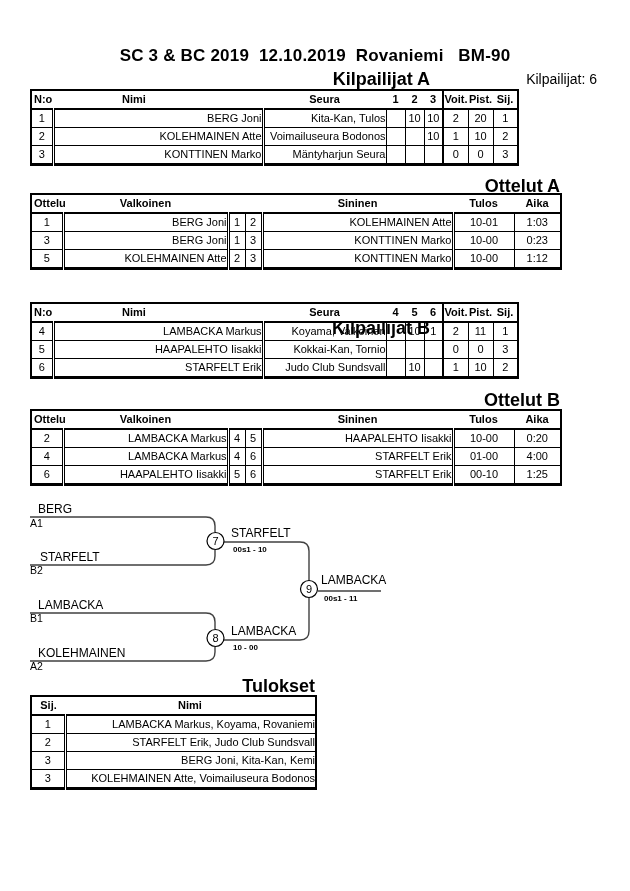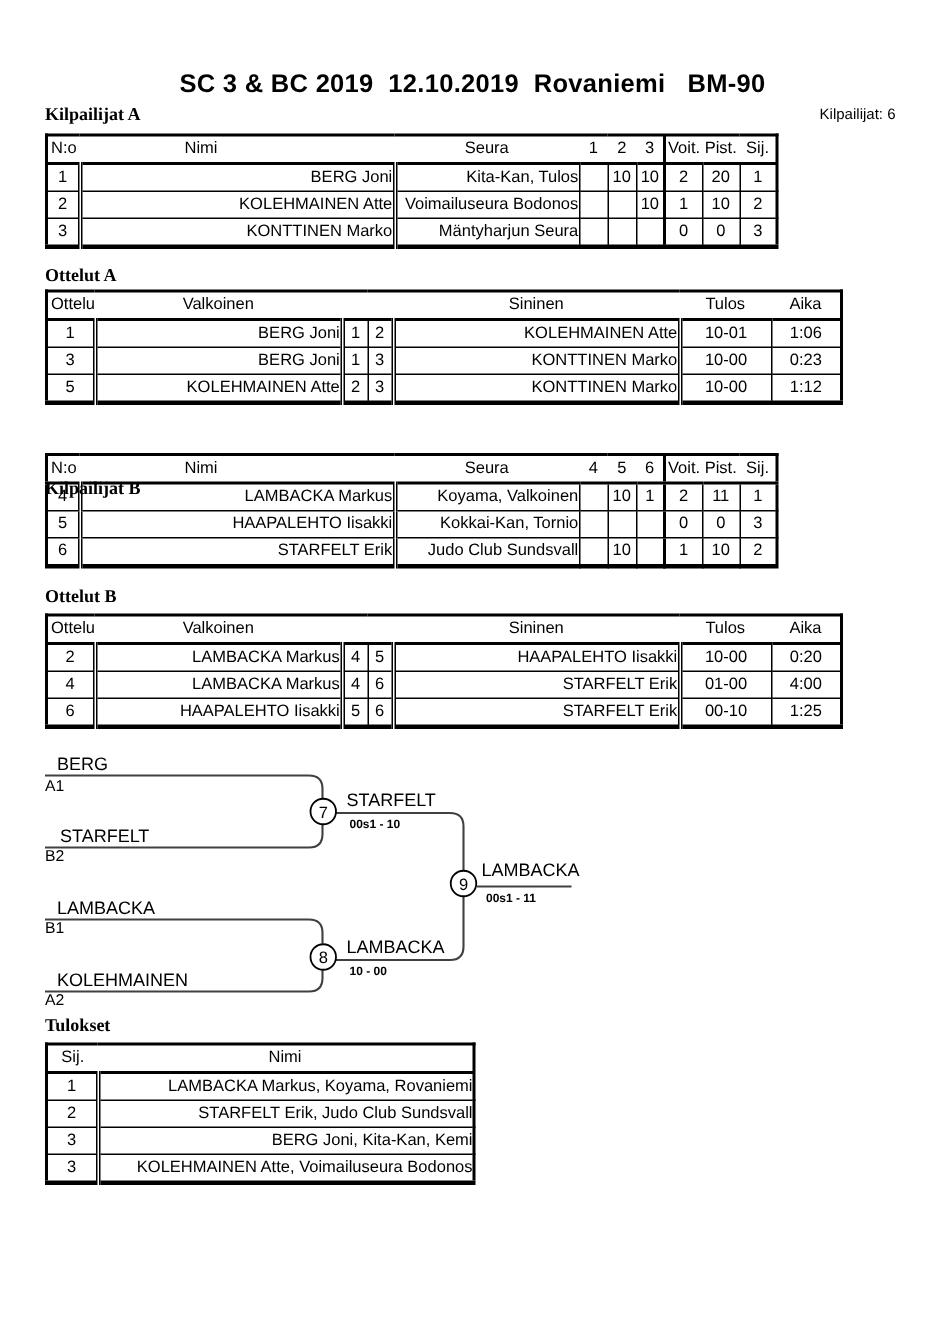--- a/index.html
+++ b/index.html
@@ -6,29 +6,29 @@
   body{
     width:630px;height:891px;background:#ffffff;position:relative;
     font-family:"Liberation Sans",sans-serif;color:#000;
     -webkit-font-smoothing:antialiased;
   }
   .abs{position:absolute;}
   .page-title{
     position:absolute;left:0;right:0;top:46px;text-align:center;
     font-size:17px;font-weight:bold;white-space:pre;letter-spacing:.2px;
   }
-  .sec-h{position:absolute;font-weight:bold;font-size:12px;text-align:left;white-space:pre;font-family:Liberation Serif, serif;}
-  .count-label{position:absolute;left:450px;width:147px;top:71px;font-size:10px;text-align:right;}
+  .sec-h{position:absolute;font-weight:bold;font-size:18px;text-align:right;white-space:pre;}
+  .count-label{position:absolute;left:450px;width:147px;top:71px;font-size:14px;text-align:right;}
   table.tbl{
     position:absolute;border-collapse:collapse;table-layout:fixed;
     font-size:11px;border:2px solid #000;border-bottom-width:3px;
   }
   .tbl th,.tbl td{padding:0;height:17px;line-height:17px;white-space:nowrap;overflow:visible;}
   .tbl td{border:1px solid #000;}
-  .tbl th{border:none;border-bottom:2px solid #000;font-weight:normal;text-align:center;}
+  .tbl th{border:none;border-bottom:2px solid #000;font-weight:bold;text-align:center;}
   th.al{text-align:left;padding-left:2px;}
   th.pr{padding-right:48px;}
   .c{text-align:center;}
   .l{text-align:right;padding-left:5px;}
   .dbl{border-left:3px double #000 !important;}
   .thl{border-left:2px solid #000 !important;}
   svg text{font-family:"Liberation Sans",sans-serif;}
 </style>
 </head>
 <body>
@@ -122,21 +122,21 @@
     </tr>
   </thead>
   <tbody>
     <tr>
       <td class="c">1</td>
       <td class="l dbl">BERG Joni</td>
       <td class="c dbl">1</td>
       <td class="c">2</td>
       <td class="l dbl">KOLEHMAINEN Atte</td>
       <td class="c dbl">10-01</td>
-      <td class="c">1:06</td>
+      <td class="c">1:03</td>
     </tr>
     <tr>
       <td class="c">3</td>
       <td class="l dbl">BERG Joni</td>
       <td class="c dbl">1</td>
       <td class="c">3</td>
       <td class="l dbl">KONTTINEN Marko</td>
       <td class="c dbl">10-00</td>
       <td class="c">0:23</td>
     </tr>

